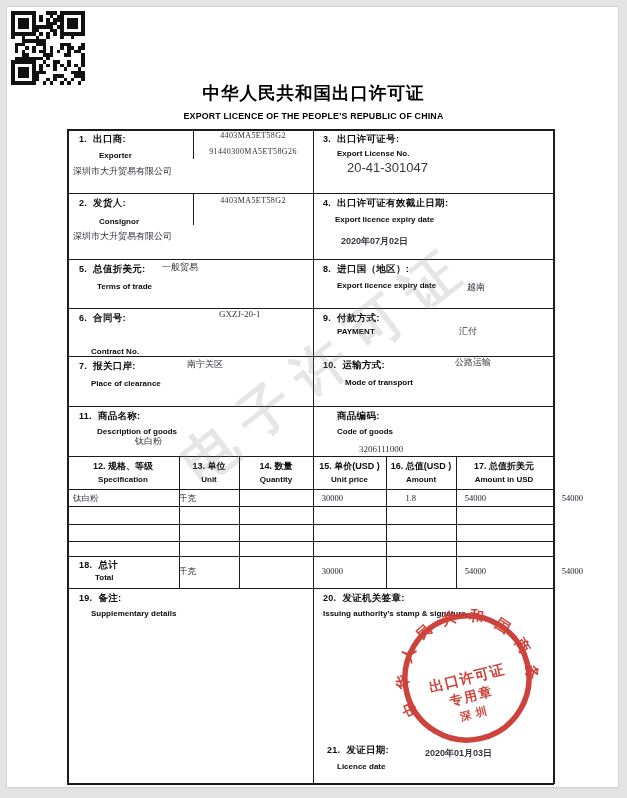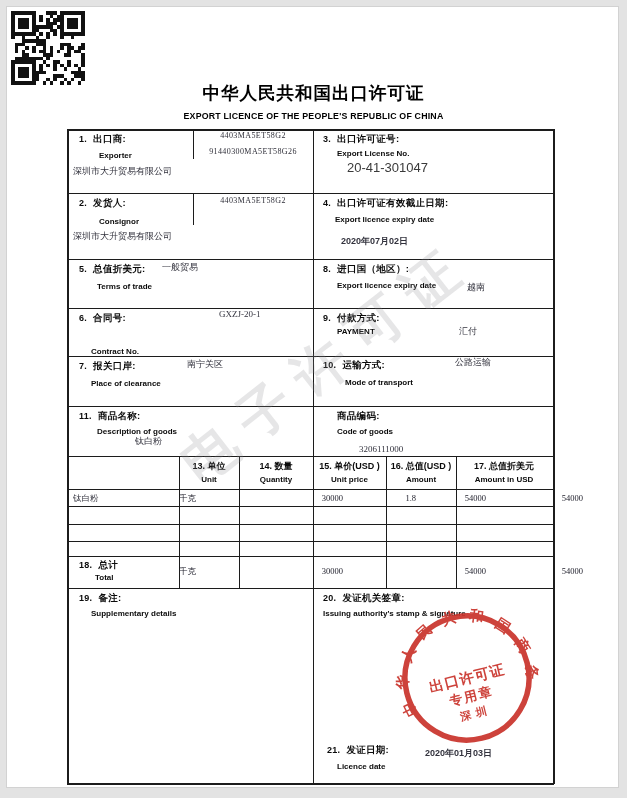--- a/index.html
+++ b/index.html
@@ -248,20 +248,24 @@
   <div class="abs val" style="left:448px;top:349px;">公路运输</div>
   <div class="abs lblen" style="left:338px;top:371px;">Mode of transport</div>
 
   <div class="abs lblzh" style="left:72px;top:403px;"><span class="num">11.</span><span>商品名称:</span></div>
   <div class="abs lblen" style="left:90px;top:420px;">Description of goods</div>
   <div class="abs val" style="left:128px;top:428px;">钛白粉</div>
   <div class="abs lblzh" style="left:330px;top:403px;">商品编码:</div>
   <div class="abs lblen" style="left:330px;top:420px;">Code of goods</div>
   <div class="abs val" style="left:352px;top:437px;">3206111000</div>
 
+  <div class="hdr" style="left:60px;top:453px;width:112px;">
+    <div class="l1"><span>12.</span> <span>规格、等级</span></div>
+    <div class="l2">Specification</div>
+  </div>
   <div class="hdr" style="left:172px;top:453px;width:60px;">
     <div class="l1"><span>13.</span> <span>单位</span></div>
     <div class="l2">Unit</div>
   </div>
   <div class="hdr" style="left:232px;top:453px;width:74px;">
     <div class="l1"><span>14.</span> <span>数量</span></div>
     <div class="l2">Quantity</div>
   </div>
   <div class="hdr" style="left:306px;top:453px;width:73px;">
     <div class="l1"><span>15.</span> <span>单价(USD )</span></div>

